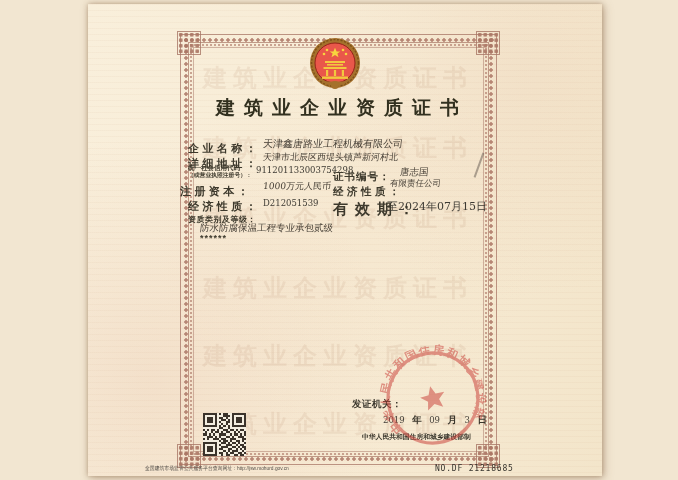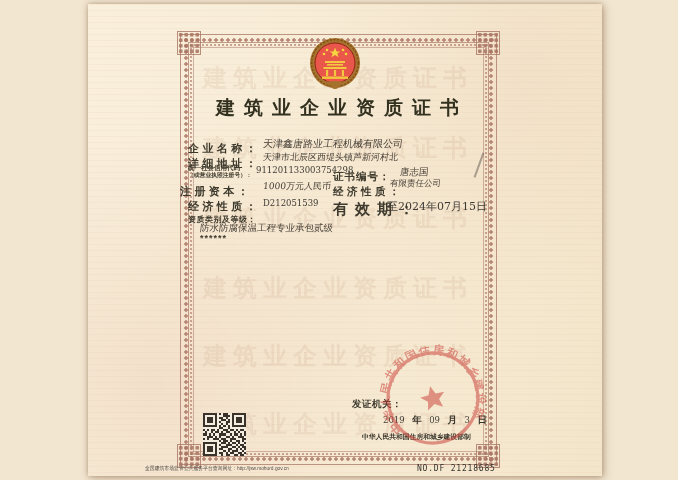--- a/index.html
+++ b/index.html
@@ -71,21 +71,21 @@
   .dateline .num{font-family:"DejaVu Serif",serif;font-size:8.5px;color:#45413a;}
   .dateline .unit{font-weight:700;font-size:9.5px;color:#3a362c;}
   .dateline span{margin-right:5px;}
   .maker{font-size:6.8px;font-weight:700;color:#3a362c;letter-spacing:0;z-index:4;}
   .stamp{position:absolute;left:293px;top:342px;z-index:5;opacity:.55;
     transform:rotate(-14deg);pointer-events:none;}
   .qr{position:absolute;left:115px;top:409px;z-index:4;}
   .url-line{font-size:5.5px;color:#55504a;letter-spacing:0;z-index:3;
     transform:scaleX(.88);transform-origin:left center;}
   .serial{font-family:"DejaVu Sans Mono",monospace;font-size:8px;letter-spacing:.8px;
-    color:#35322c;z-index:3;}
+    color:#35322c;z-index:3;margin-left:18px;}
   .pen-mark{position:absolute;left:390px;top:148px;width:1.5px;height:26px;
     background:rgba(95,85,78,.5);transform:rotate(20deg);z-index:4;}
 </style>
 </head>
 <body>
 
 <div class="paper">
 
   <div class="wm" style="top:58px">建筑业企业资质证书</div>
   <div class="wm" style="top:128px">建筑业企业资质证书</div>

